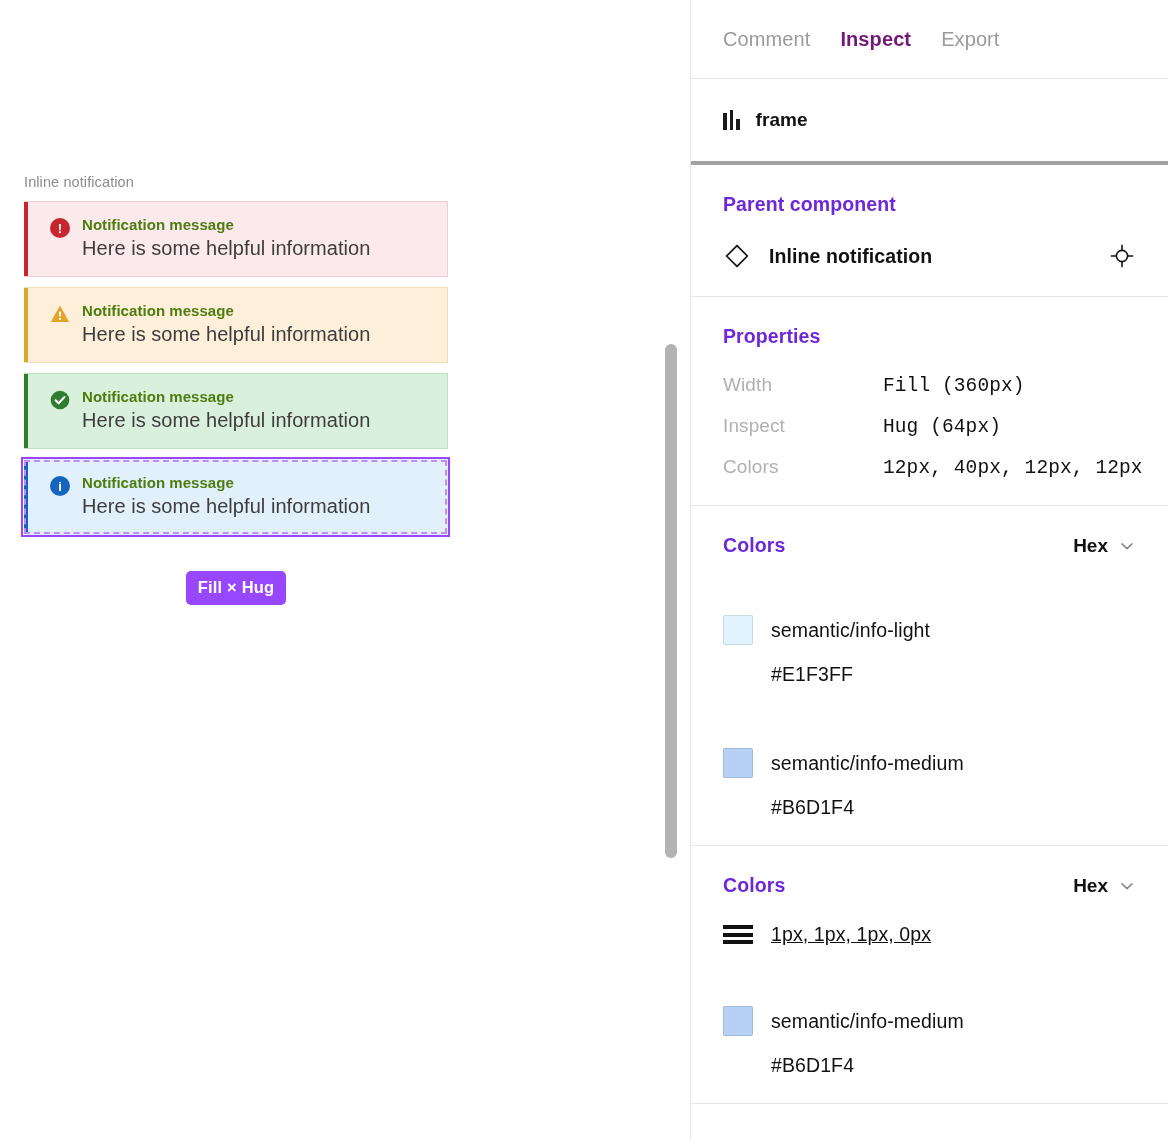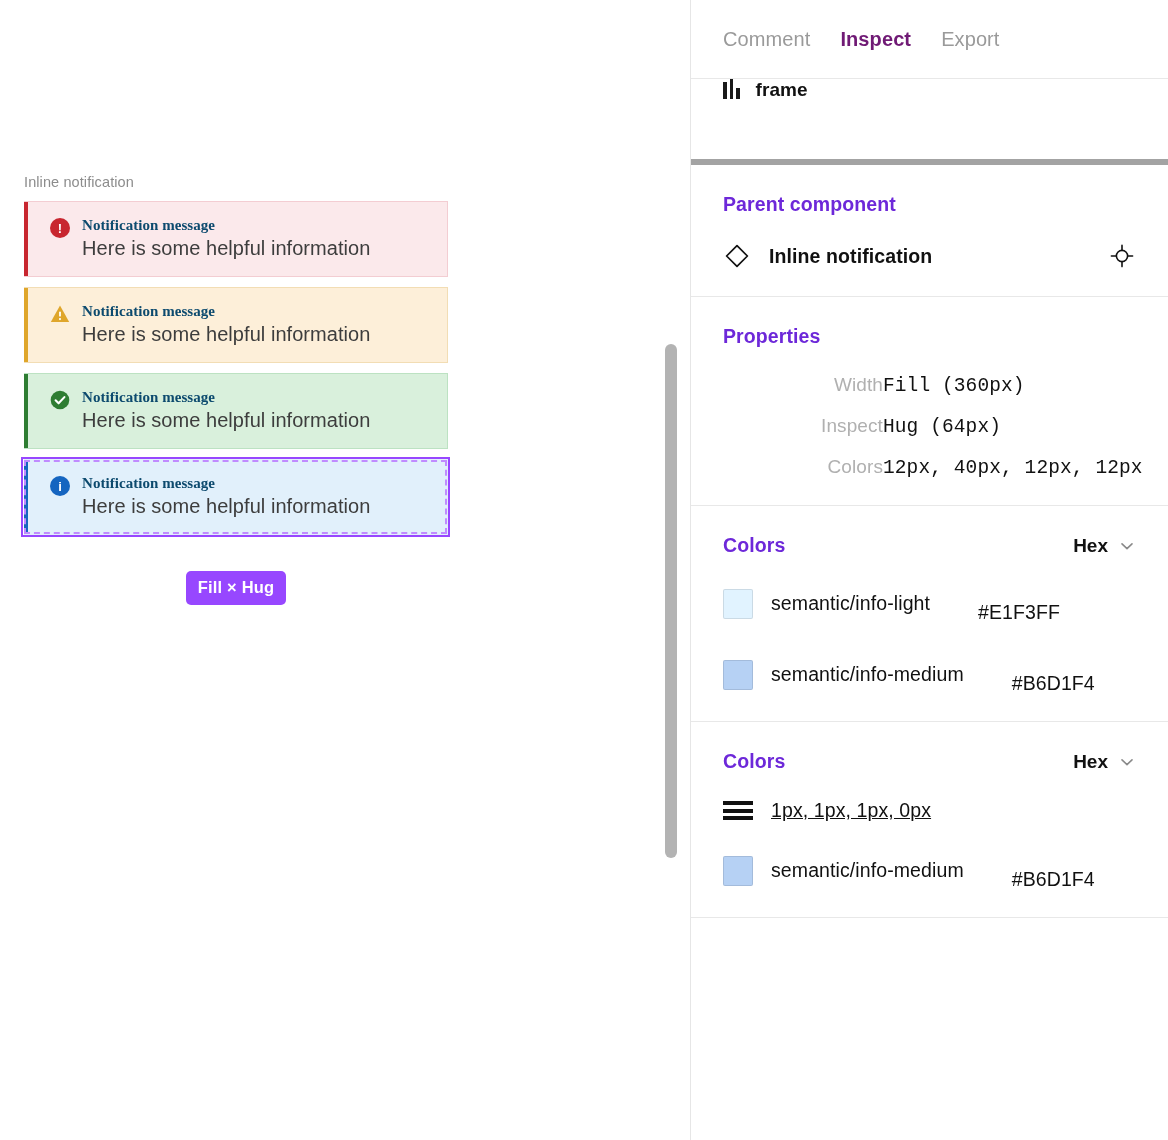--- a/index.html
+++ b/index.html
@@ -53,25 +53,24 @@
     width: 20px; height: 20px;
     margin-left: 14px;
     margin-top: 4px;
     margin-right: 12px;
     position: relative;
   }
   .notif .body { padding-top: 0; }
   .notif .title {
     font-size: 15px;
     font-weight: bold;
-    color: #0c4a6e;
+    color: #4d7c0f;
     line-height: 22px;
     letter-spacing: .05px;
     white-space: nowrap;
-    font-family: Liberation Serif, serif;
   }
   .notif .desc {
     font-size: 20px;
     color: #3d3d3d;
     line-height: 24px;
     letter-spacing: .05px;
     white-space: nowrap;
   }
 
   
@@ -161,23 +160,24 @@
     color: #9a9a9a;
     letter-spacing: .1px;
     white-space: nowrap;
     cursor: pointer;
   }
   .tab.active { color: #701a75; font-weight: bold; }
 
   .row-node {
     height: 86px;
     display: flex;
+    align-items: center;
     padding-left: 32px;
     gap: 16px;
-    border-bottom: 6px solid #a3a3a3;
+    border-bottom: 4px solid #a3a3a3;
   }
   .frame-ico { display: flex; align-items: flex-end; gap: 3px; height: 20px; }
   .frame-ico i { display: block; background: #1a1a1a; width: 3.5px; }
   .frame-ico i.b1 { height: 17px; }
   .frame-ico i.b2 { height: 20px; }
   .frame-ico i.b3 { height: 11px; }
   .node-name {
     font-size: 19px; font-weight: bold; color: #111111; letter-spacing: .1px;
   }
 
@@ -202,28 +202,28 @@
   .parent-left { display: flex; align-items: center; gap: 18px; }
   .parent-name {
     font-size: 19.5px; font-weight: bold; color: #111111; letter-spacing: .1px;
     white-space: nowrap;
   }
 
   .props { display: flex; flex-direction: column; gap: 18px; }
   .prop { display: flex; align-items: baseline; }
   .prop-key {
     width: 160px; flex: 0 0 160px;
-    font-size: 19px; color: #b0b0b0; letter-spacing: .1px; text-align: right;
+    font-size: 19px; color: #b0b0b0; letter-spacing: .1px;
   }
   .prop-val {
     font-size: 19.5px; color: #111111; letter-spacing: .1px; white-space: nowrap; font-family: Liberation Mono, monospace;
   }
 
   .tokens { display: flex; flex-direction: column; gap: 30px; }
-  .token { display: flex; flex-direction: row; }
+  .token { display: flex; flex-direction: column; margin-top: 32px; }
   .token-top { display: flex; align-items: center; gap: 18px; }
   .swatch {
     width: 30px; height: 30px; flex: 0 0 30px;
     border-radius: 2px;
     border: 1px solid rgba(0,0,0,.10);
   }
   .token-name {
     font-size: 19.5px; color: #111111; letter-spacing: .1px; white-space: nowrap;
   }
   .token-hex {

